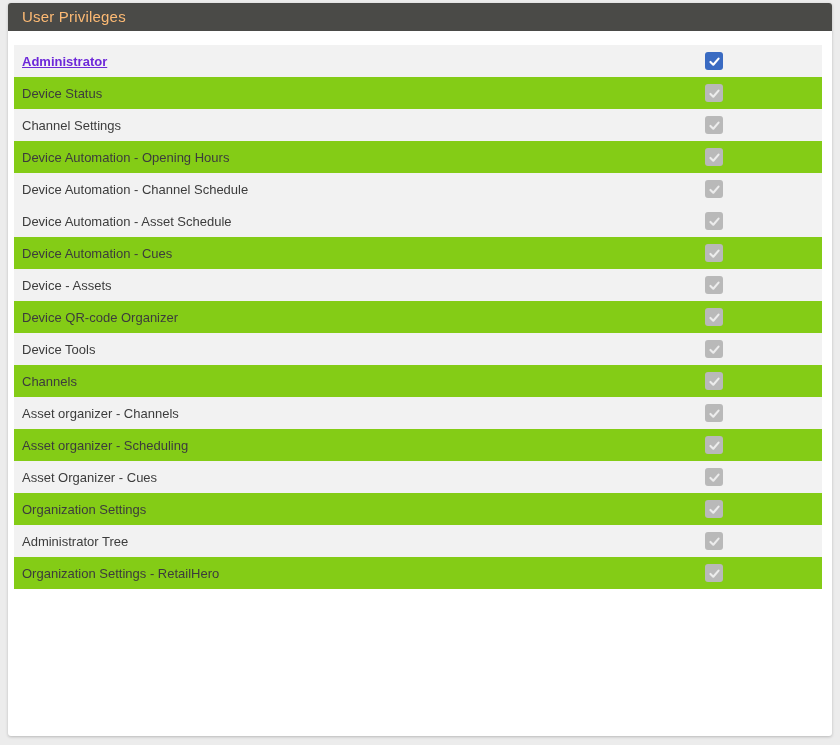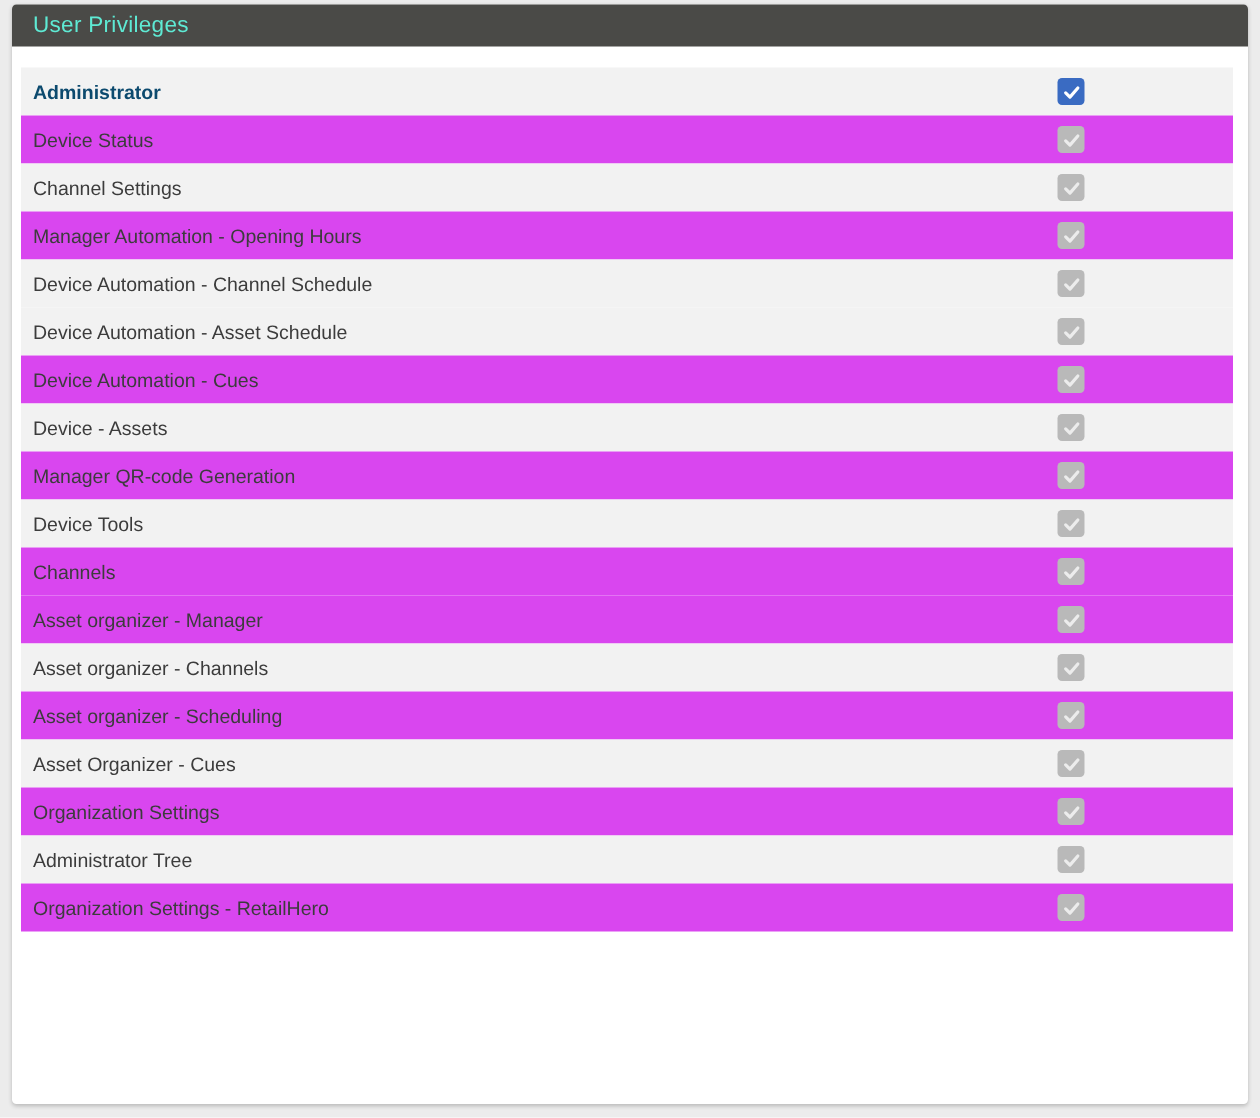--- a/index.html
+++ b/index.html
@@ -13,40 +13,40 @@
   .panel {
     position: absolute; left: 8px; top: 3px;
     width: 824px; height: 733px;
     background: #ffffff;
     border-radius: 3px;
     box-shadow: 0 1px 3px rgba(0,0,0,0.22);
   }
   .panel-header {
     height: 28px; line-height: 28px;
     background: var(--header-bg, #4a4a47);
-    color: #5eead4;
+    color: #fdba74;
     font-size: 15px;
     padding: 0 14px;
     border-radius: 3px 3px 0 0;
     letter-spacing: 0.2px;
   }
   .panel-body { padding: 14px 10px 0 6px; }
   .priv-row {
     position: relative;
     width: 808px; height: 32px;
     display: flex; align-items: center;
-    background: #d946ef;
+    background: #84cc16;
   }
   .priv-row.striped { background: var(--stripe, #f2f2f2); }
   .priv-label {
     margin-left: 8px;
     font-size: 13px;
     color: #3c3c3c;
   }
-  .priv-row.bold .priv-label { font-weight: bold; color: #0c4a6e; }
+  .priv-row.bold .priv-label { font-weight: bold; color: #6d28d9; text-decoration: underline; }
   .cb {
     position: absolute; left: 691px; top: 7px;
     width: 18px; height: 18px;
     border-radius: 3px;
     display: flex; align-items: center; justify-content: center;
   }
   .cb-enabled  { background: var(--accent, #3a6bc2); color: #ffffff; }
   .cb-disabled { background: var(--disabled, #b9b9b9); color: #ececec; }
   .cb svg { display: block; }
 </style>
@@ -78,21 +78,21 @@
     <div class="priv-row striped">
       <span class="priv-label">Channel Settings</span>
       <span class="cb cb-disabled">
           <svg width="13" height="13" viewBox="0 0 16 16" style="visibility: visible;">
             <polyline points="3,8.5 6.5,12 13,4.5" fill="none" stroke="currentColor" stroke-width="2.6" stroke-linecap="round" stroke-linejoin="round"></polyline>
           </svg>
         </span>
     </div>
 
     <div class="priv-row">
-      <span class="priv-label">Manager Automation - Opening Hours</span>
+      <span class="priv-label">Device Automation - Opening Hours</span>
       <span class="cb cb-disabled">
           <svg width="13" height="13" viewBox="0 0 16 16" style="visibility: visible;">
             <polyline points="3,8.5 6.5,12 13,4.5" fill="none" stroke="currentColor" stroke-width="2.6" stroke-linecap="round" stroke-linejoin="round"></polyline>
           </svg>
         </span>
     </div>
 
     <div class="priv-row striped">
       <span class="priv-label">Device Automation - Channel Schedule</span>
       <span class="cb cb-disabled">
@@ -124,21 +124,21 @@
     <div class="priv-row striped">
       <span class="priv-label">Device - Assets</span>
       <span class="cb cb-disabled">
           <svg width="13" height="13" viewBox="0 0 16 16" style="visibility: visible;">
             <polyline points="3,8.5 6.5,12 13,4.5" fill="none" stroke="currentColor" stroke-width="2.6" stroke-linecap="round" stroke-linejoin="round"></polyline>
           </svg>
         </span>
     </div>
 
     <div class="priv-row">
-      <span class="priv-label">Manager QR-code Generation</span>
+      <span class="priv-label">Device QR-code Organizer</span>
       <span class="cb cb-disabled">
           <svg width="13" height="13" viewBox="0 0 16 16" style="visibility: visible;">
             <polyline points="3,8.5 6.5,12 13,4.5" fill="none" stroke="currentColor" stroke-width="2.6" stroke-linecap="round" stroke-linejoin="round"></polyline>
           </svg>
         </span>
     </div>
 
     <div class="priv-row striped">
       <span class="priv-label">Device Tools</span>
       <span class="cb cb-disabled">
@@ -151,28 +151,20 @@
     <div class="priv-row">
       <span class="priv-label">Channels</span>
       <span class="cb cb-disabled">
           <svg width="13" height="13" viewBox="0 0 16 16" style="visibility: visible;">
             <polyline points="3,8.5 6.5,12 13,4.5" fill="none" stroke="currentColor" stroke-width="2.6" stroke-linecap="round" stroke-linejoin="round"></polyline>
           </svg>
         </span>
     </div>
 
 
-    <div class="priv-row">
-      <span class="priv-label">Asset organizer - Manager</span>
-      <span class="cb cb-disabled">
-          <svg width="13" height="13" viewBox="0 0 16 16" style="visibility: visible;">
-            <polyline points="3,8.5 6.5,12 13,4.5" fill="none" stroke="currentColor" stroke-width="2.6" stroke-linecap="round" stroke-linejoin="round"></polyline>
-          </svg>
-        </span>
-    </div>
 
     <div class="priv-row striped">
       <span class="priv-label">Asset organizer - Channels</span>
       <span class="cb cb-disabled">
           <svg width="13" height="13" viewBox="0 0 16 16" style="visibility: visible;">
             <polyline points="3,8.5 6.5,12 13,4.5" fill="none" stroke="currentColor" stroke-width="2.6" stroke-linecap="round" stroke-linejoin="round"></polyline>
           </svg>
         </span>
     </div>
 

